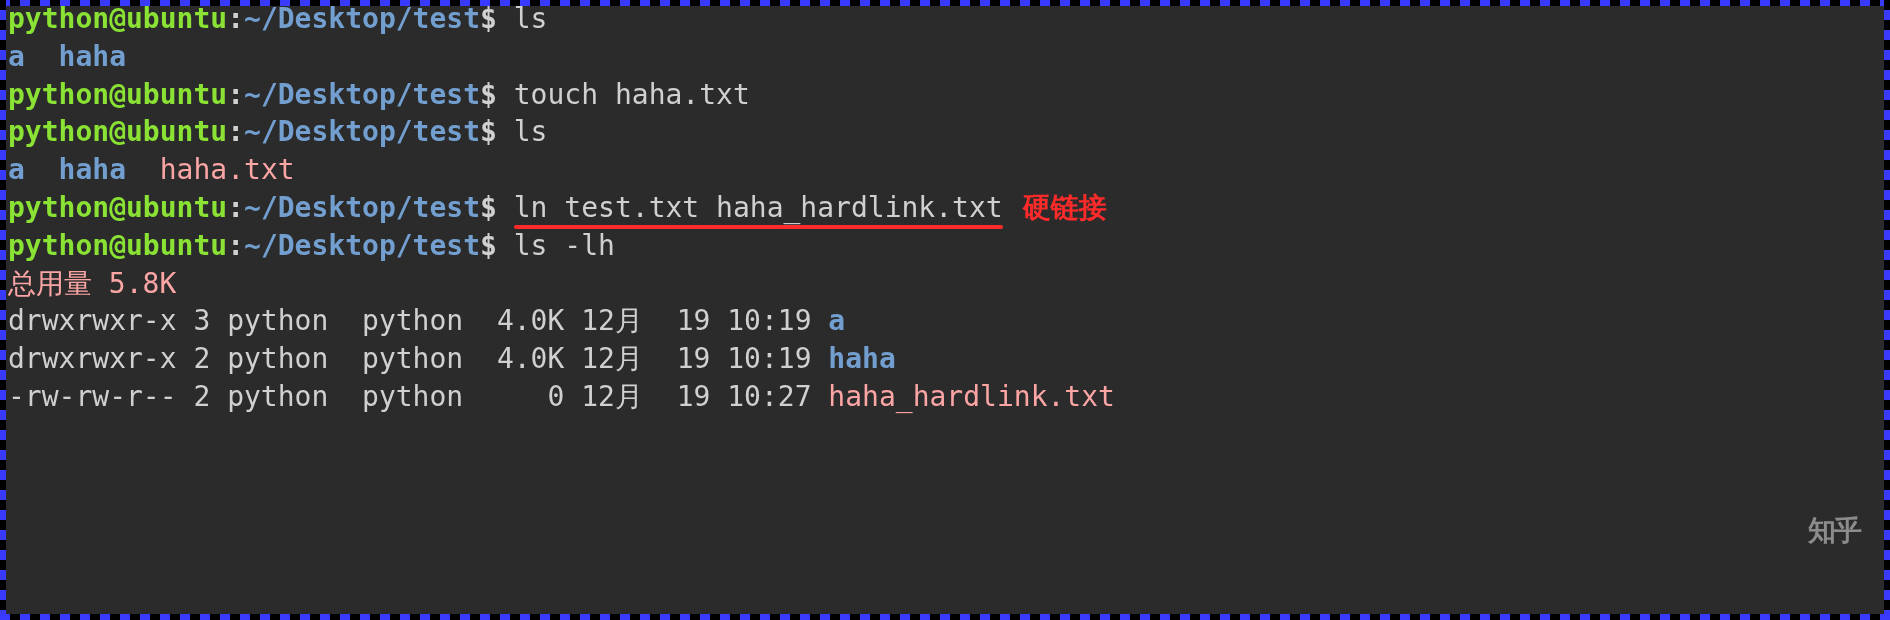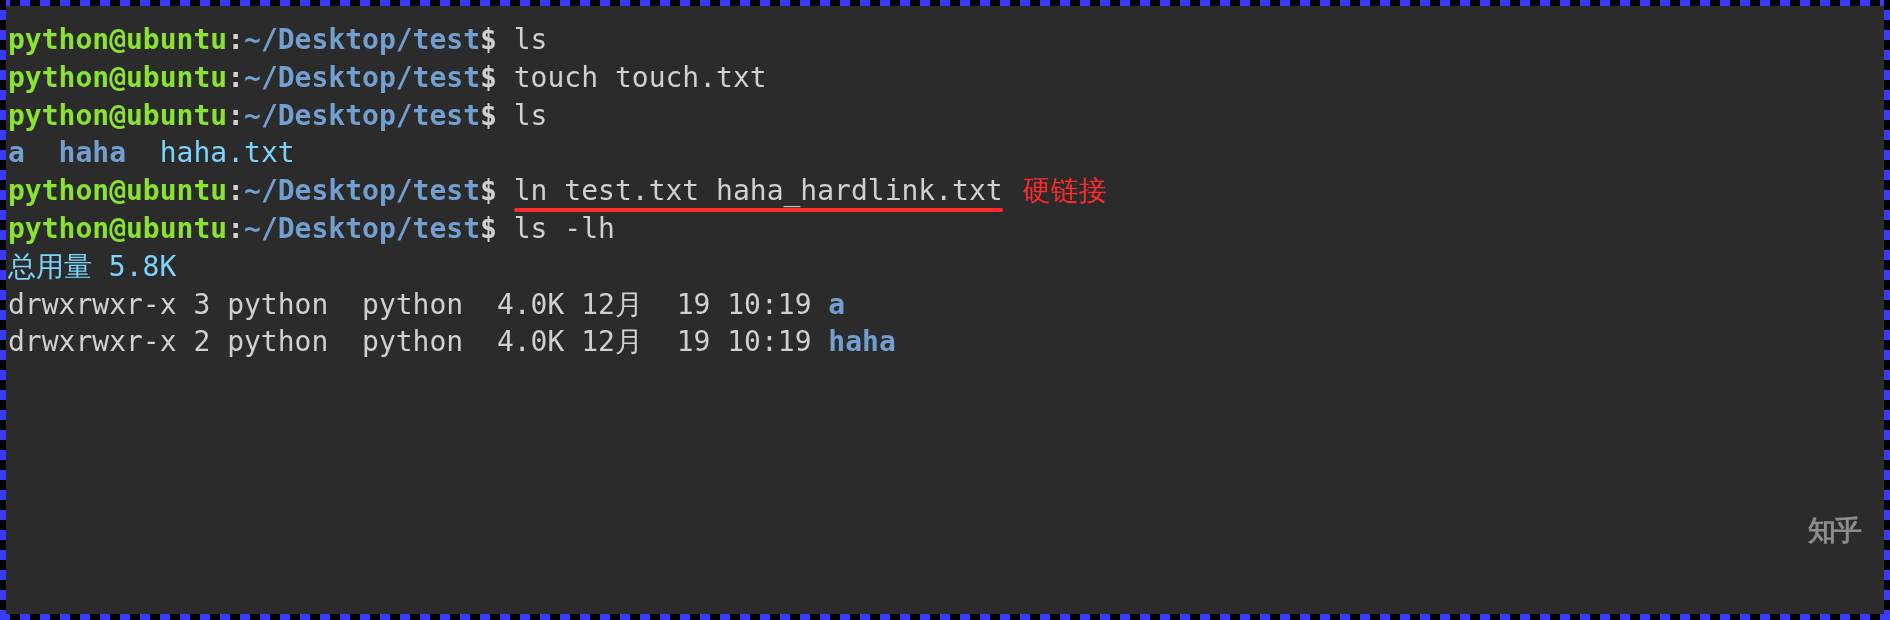--- a/index.html
+++ b/index.html
@@ -9,21 +9,21 @@
     font-family: "DejaVu Sans Mono", "Ubuntu Mono", Consolas, monospace;
     font-size: 28px;
     line-height: 1.35;
     color: #d0d0d0;
     width: 1890px;
     height: 620px;
     overflow: hidden;
     position: relative;
   }
   .terminal {
-    padding: 21px 8px;
+    padding: 0 8px;
     position: relative;
   }
   .border-top, .border-bottom {
     position: absolute;
     left: 0; right: 0;
     height: 6px;
     background: repeating-linear-gradient(90deg, #3a3aff 0 10px, #000 10px 20px);
     z-index: 5;
   }
   .border-top { top: 0; }
@@ -39,24 +39,24 @@
   .border-right { right: 0; }
   .line { white-space: pre; }
   .user { color: #8ae234; font-weight: bold; }
   .host { color: #8ae234; font-weight: bold; }
   .at   { color: #8ae234; font-weight: bold; }
   .colon{ color: #d0d0d0; font-weight: bold; }
   .path { color: #729fcf; font-weight: bold; }
   .dollar{ color: #d0d0d0; font-weight: bold; }
   .cmd  { color: #d0d0d0; }
   .dir  { color: #729fcf; font-weight: bold; }
-  .file { color: #7dd3fc; text-align: right; }
+  .file { color: #fca5a5; text-align: right; }
   .annotation {
     color: #ff2a2a;
-    font-weight: normal;
+    font-weight: bold;
     font-family: "Microsoft YaHei", "PingFang SC", sans-serif;
     margin-left: 20px;
   }
   .underline-wrap {
     position: relative;
     display: inline-block;
   }
   .red-underline {
     position: absolute;
     left: 0;
@@ -90,36 +90,38 @@
 
 <div class="border-top"></div>
 <div class="border-bottom"></div>
 <div class="border-left"></div>
 <div class="border-right"></div>
 
 <div class="terminal">
 
   <div class="line"><span class="user">python</span><span class="at">@</span><span class="host">ubuntu</span><span class="colon">:</span><span class="path">~/Desktop/test</span><span class="dollar">$</span> <span class="cmd">ls</span></div>
 
+  <div class="line"><span class="dir">a</span>  <span class="dir">haha</span></div>
 
-  <div class="line"><span class="user">python</span><span class="at">@</span><span class="host">ubuntu</span><span class="colon">:</span><span class="path">~/Desktop/test</span><span class="dollar">$</span> <span class="cmd">touch touch.txt</span></div>
+  <div class="line"><span class="user">python</span><span class="at">@</span><span class="host">ubuntu</span><span class="colon">:</span><span class="path">~/Desktop/test</span><span class="dollar">$</span> <span class="cmd">touch haha.txt</span></div>
 
   <div class="line"><span class="user">python</span><span class="at">@</span><span class="host">ubuntu</span><span class="colon">:</span><span class="path">~/Desktop/test</span><span class="dollar">$</span> <span class="cmd">ls</span></div>
 
   <div class="line"><span class="dir">a</span>  <span class="dir">haha</span>  <span class="file">haha.txt</span></div>
 
   <div class="line"><span class="user">python</span><span class="at">@</span><span class="host">ubuntu</span><span class="colon">:</span><span class="path">~/Desktop/test</span><span class="dollar">$</span> <span class="underline-wrap"><span class="cmd">ln test.txt haha_hardlink.txt</span><span class="red-underline"></span></span><span class="annotation">硬链接</span></div>
 
   <div class="line"><span class="user">python</span><span class="at">@</span><span class="host">ubuntu</span><span class="colon">:</span><span class="path">~/Desktop/test</span><span class="dollar">$</span> <span class="cmd">ls -lh</span></div>
 
   <div class="line"><span class="file">总用量 5.8K</span></div>
 
   <div class="line"><span>drwxrwxr-x</span> <span>3</span> <span>python</span>  <span>python</span>  <span>4.0K</span> <span>12月  19 10:19</span> <span class="dir">a</span></div>
 
   <div class="line"><span>drwxrwxr-x</span> <span>2</span> <span>python</span>  <span>python</span>  <span>4.0K</span> <span>12月  19 10:19</span> <span class="dir">haha</span></div>
 
+  <div class="line"><span>-rw-rw-r--</span> <span>2</span> <span>python</span>  <span>python</span>  <span>   0</span> <span>12月  19 10:27</span> <span class="file">haha_hardlink.txt</span></div>
 
 
 </div>
 
 <div class="watermark">
   <span class="zh-logo">知乎</span>
 </div>
 
 </body></html>

